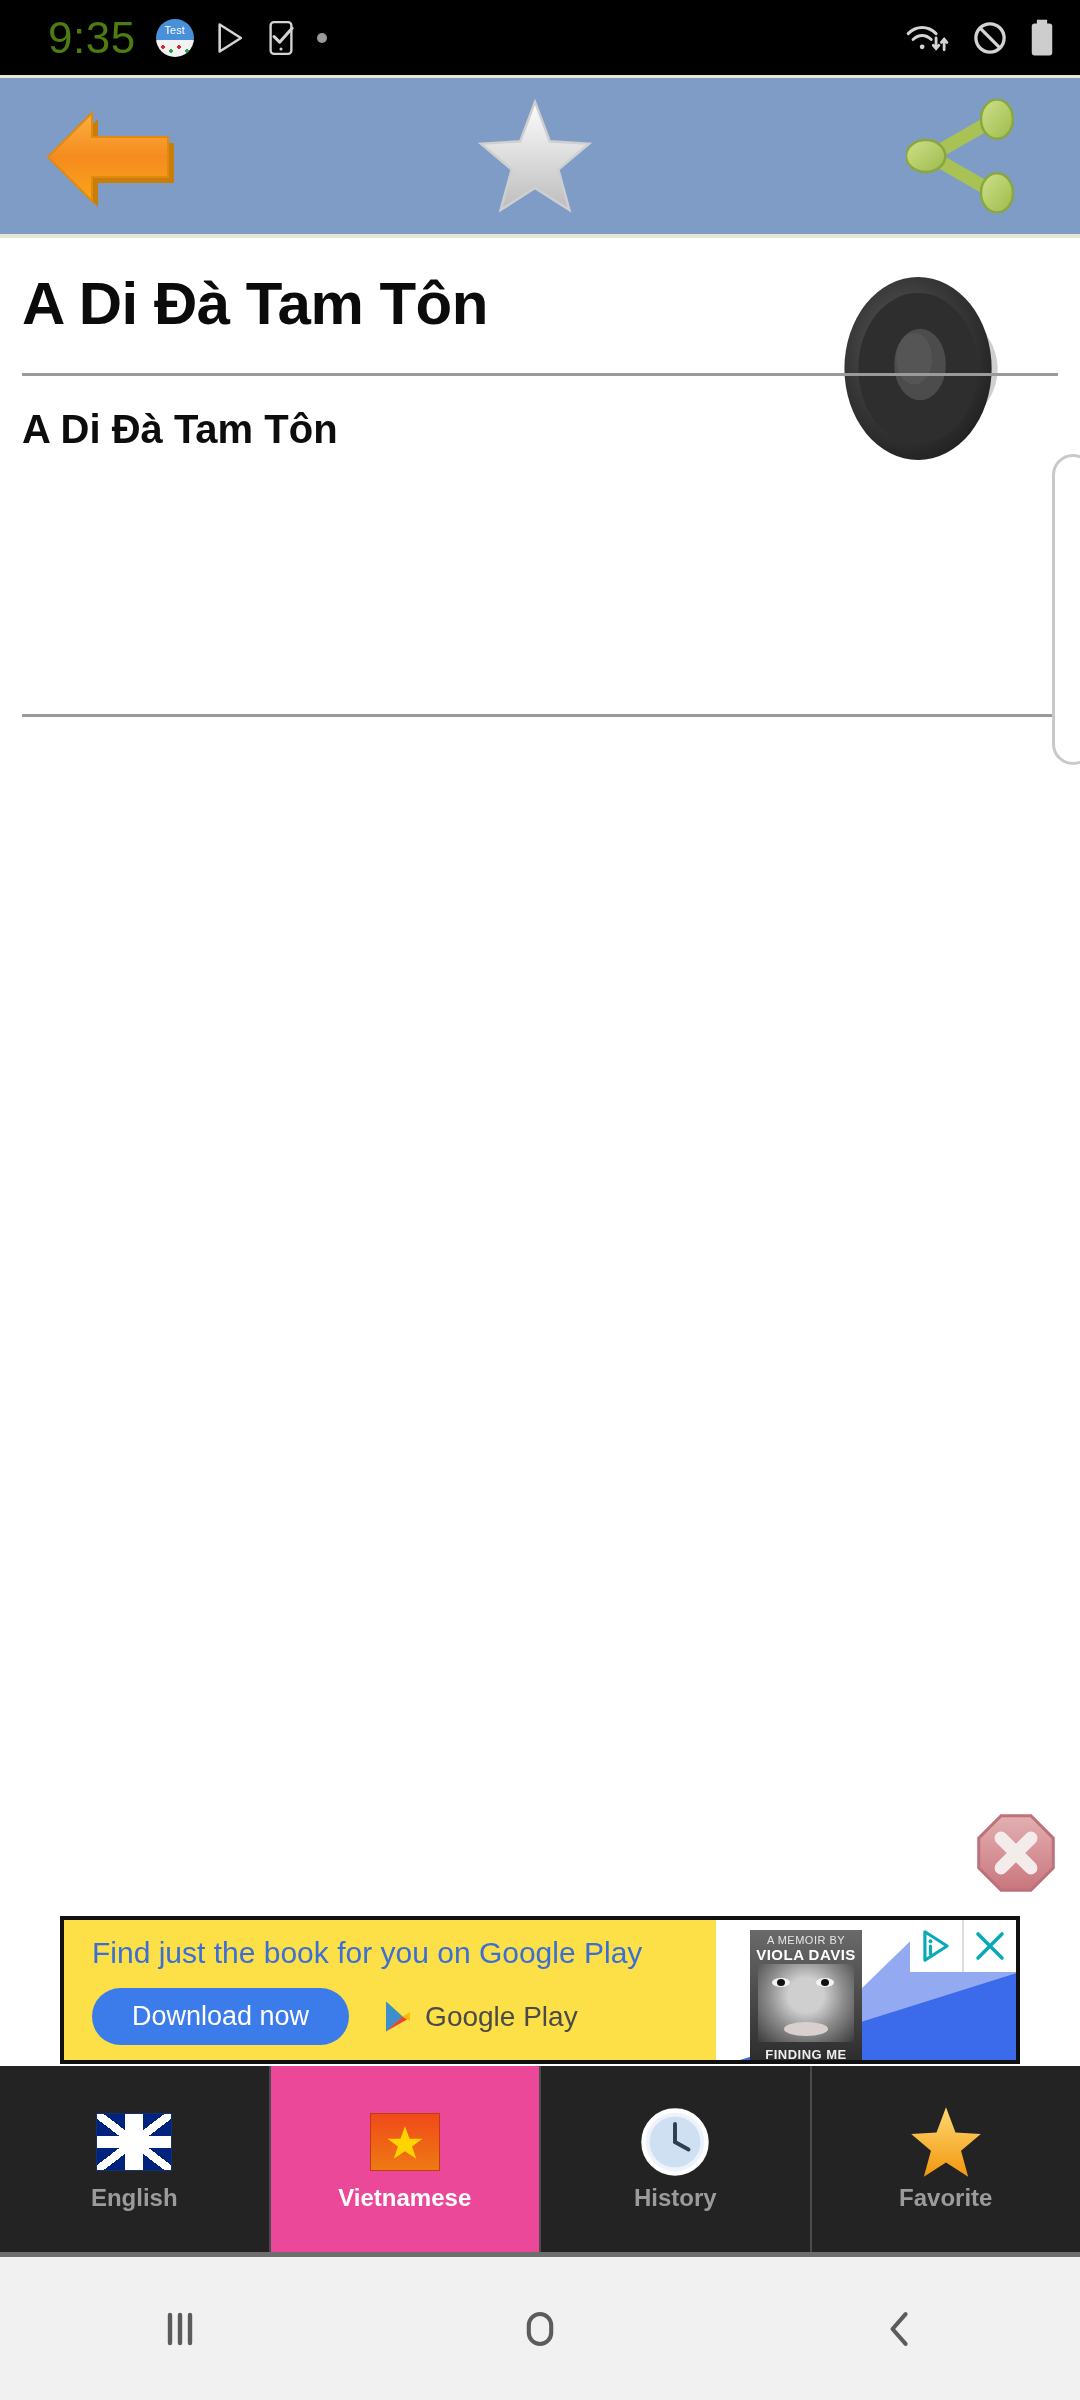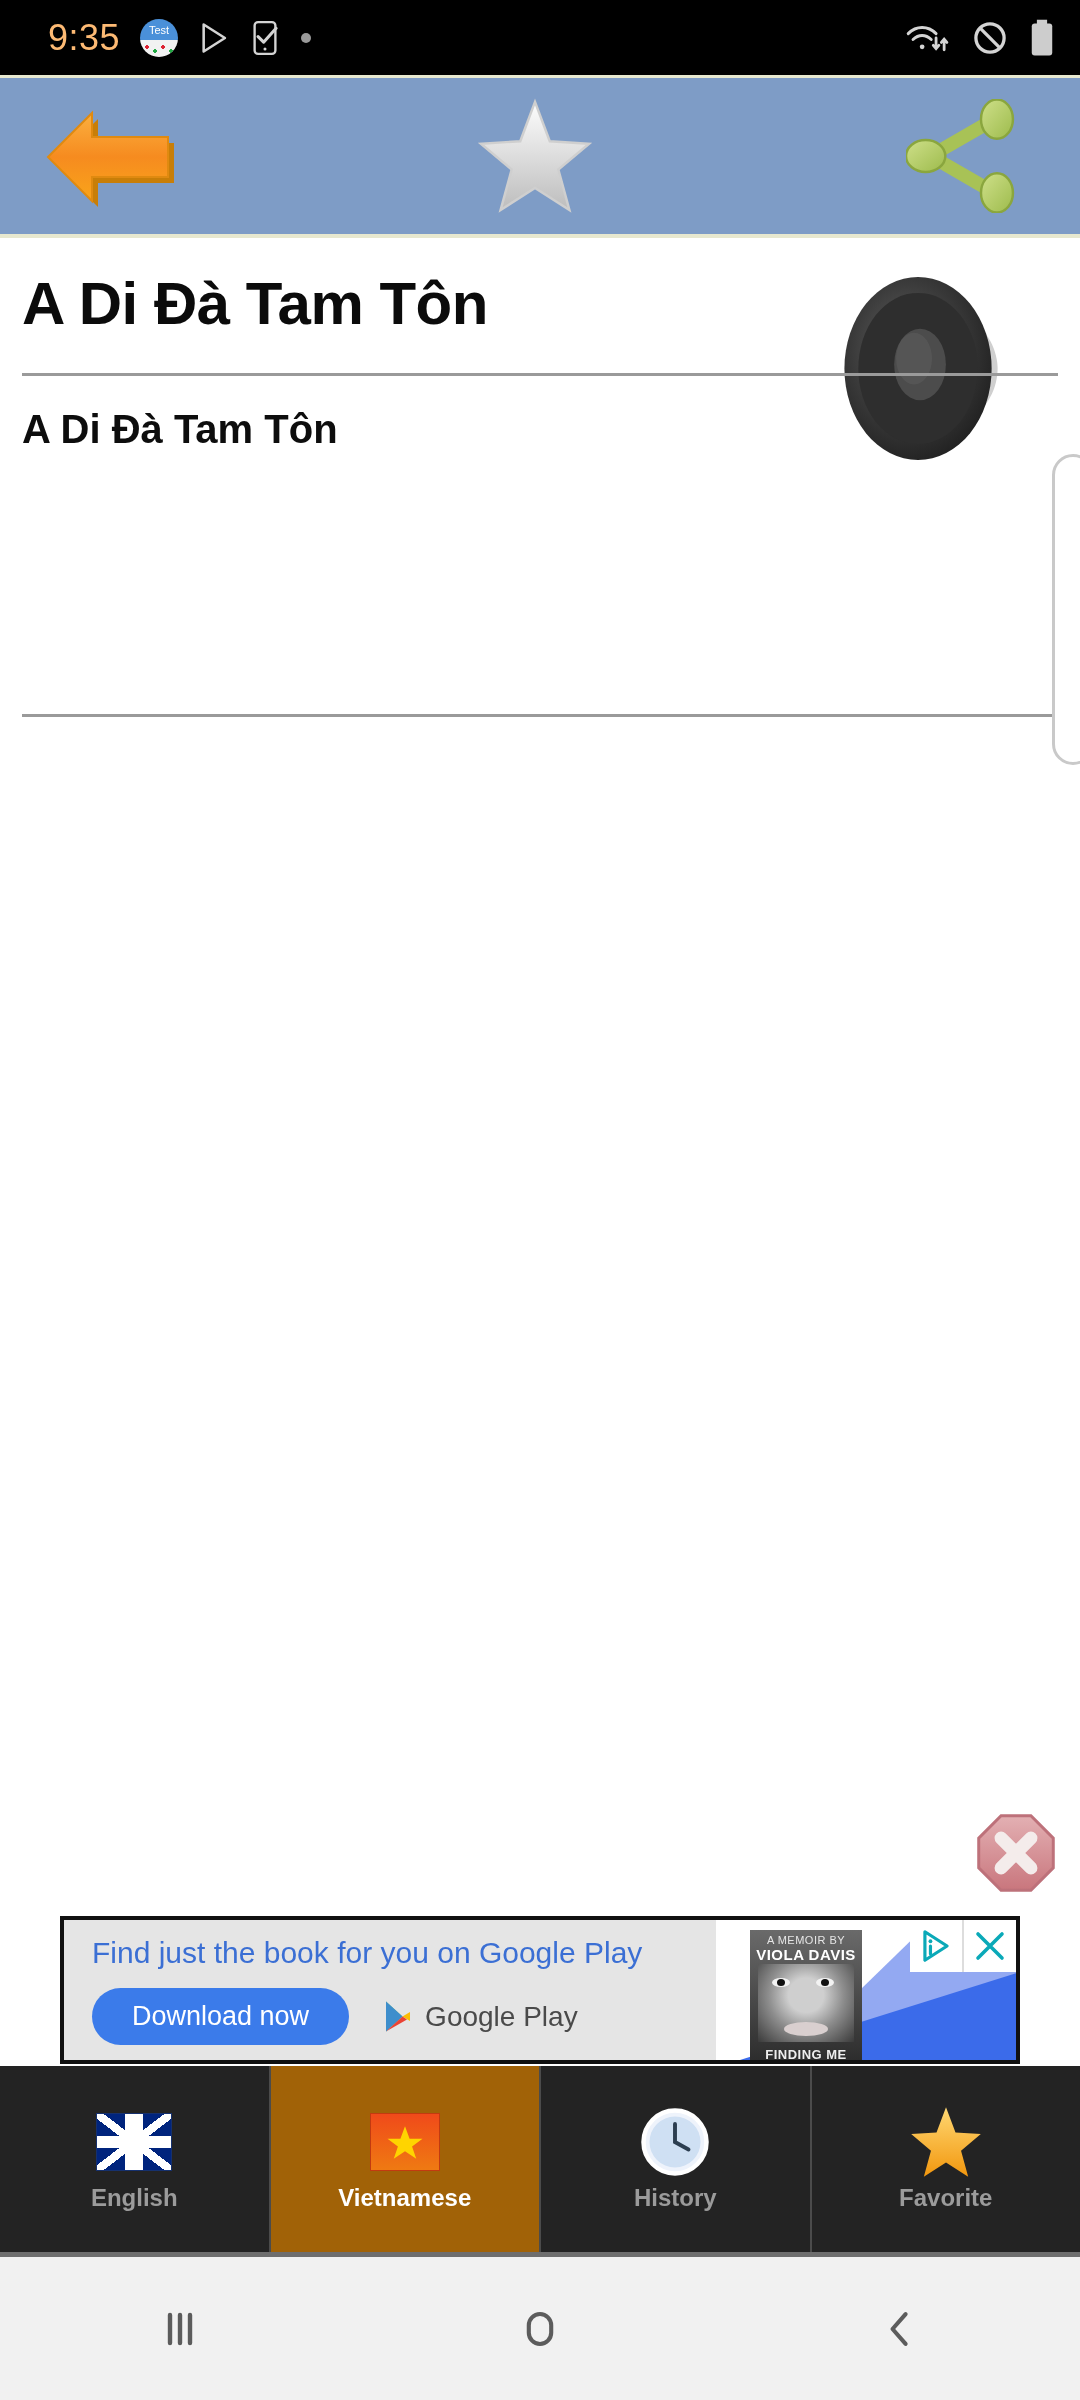--- a/index.html
+++ b/index.html
@@ -10,21 +10,21 @@
     overflow:hidden;
   }
   #screen{ position:relative; width:1080px; height:2400px; background:#fff; }
 
   
   .statusbar{
     position:absolute; left:0; top:0; width:1080px; height:75px;
     background:#000; display:flex; align-items:center;
     padding:0 26px 0 48px;
   }
-  .sb-time{ color:#fdba74; font-size:36px; letter-spacing:.5px; font-weight:400; }
+  .sb-time{ color:#4d7c0f; font-size:44px; letter-spacing:.5px; font-weight:400; }
   .sb-left{ display:flex; align-items:center; gap:20px; }
   .sb-right{ margin-left:auto; display:flex; align-items:center; gap:22px; }
   .ic-test{
     width:38px;height:38px;border-radius:50%;
     background:linear-gradient(#4a90d9 0 55%, #f2f2f2 55% 100%);
     position:relative; overflow:hidden;
   }
   .ic-test::after{
     content:"Test"; position:absolute; left:0; right:0; top:5px;
     font-size:11px; color:#fff; text-align:center; font-family:"Liberation Sans",sans-serif;
@@ -74,21 +74,21 @@
   }
 
   
   .ad-close{
     position:absolute; left:975px; top:1812px; width:82px; height:82px;
   }
 
   
   .ad{
     position:absolute; left:60px; top:1916px; width:960px; height:148px;
-    background:#e5e5e5; border:4px solid #111; overflow:hidden; display:flex;
+    background:#fde047; border:4px solid #111; overflow:hidden; display:flex;
   }
   .ad-left{ flex:1; position:relative; padding:16px 0 0 28px; }
   .ad-headline{ font-size:30px; color:#3b6fd4; }
   .ad-row{ display:flex; align-items:center; gap:34px; margin-top:18px; }
   .ad-cta{
     background:#3b7bea; color:#fff; border-radius:40px;
     padding:13px 40px; font-size:27px; white-space:nowrap;
   }
   .ad-gp{ display:flex; align-items:center; gap:12px; font-size:28px; color:#4a4a4a; }
   .ad-right{ position:relative; width:300px; background:#fff; overflow:hidden; }
@@ -121,21 +121,21 @@
   .tabs{
     position:absolute; left:0; top:2066px; width:1080px; height:186px;
     display:flex; background:#232323;
   }
   .tab{
     flex:1; background:#232323; border-right:2px solid #4b4b4b;
     display:flex; flex-direction:column; align-items:center; justify-content:center;
     gap:6px;
   }
   .tab:last-child{ border-right:none; }
-  .tab.selected{ background:#a16207; }
+  .tab.selected{ background:#ec4899; }
   .tab-label{ font-size:24px; color:#9b9b9b;font-weight:bold; }
   .tab.selected .tab-label{ color:#fff; }
   .tab-ic{ width:84px; height:72px; display:flex; align-items:center; justify-content:center; }
 
   
   .flag-uk{ width:76px; height:58px; position:relative; overflow:hidden;
     background:#00247d; border:1px solid #15306e; }
   .flag-uk::before{ content:""; position:absolute; inset:0;
     background:
       linear-gradient(to bottom right, transparent calc(50% - 4px), #fff calc(50% - 4px), #fff calc(50% + 4px), transparent calc(50% + 4px)),

